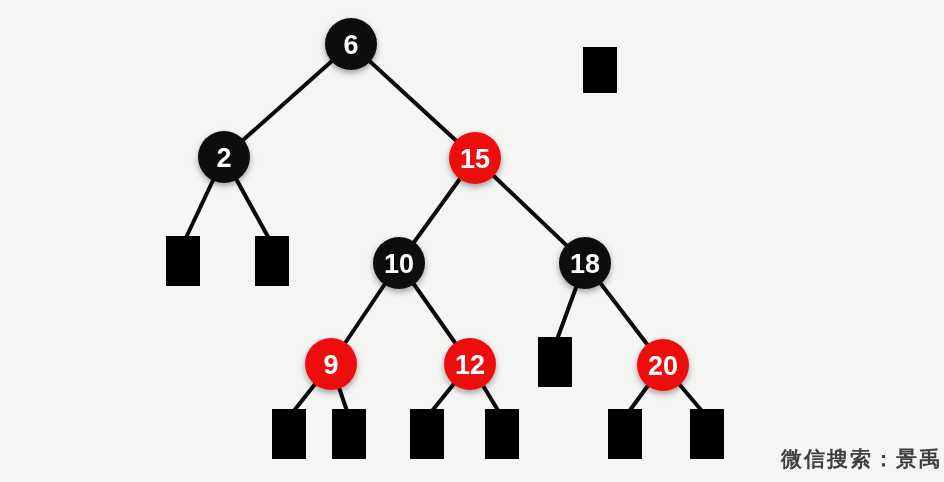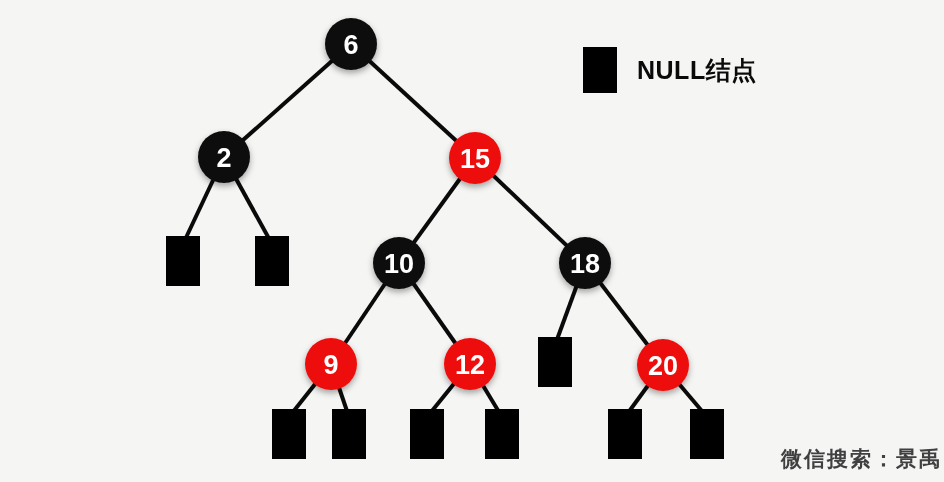--- a/index.html
+++ b/index.html
@@ -109,17 +109,16 @@
       <circle cx="331" cy="364" r="26" fill="#ee1111" filter="url(#nodeShadow)"></circle>
       <text x="331" y="364" dy="0.36em" text-anchor="middle" fill="#ffffff" class="node-label">9</text>
       <circle cx="470" cy="364" r="26" fill="#ee1111" filter="url(#nodeShadow)"></circle>
       <text x="470" y="364" dy="0.36em" text-anchor="middle" fill="#ffffff" class="node-label">12</text>
       <circle cx="663" cy="365" r="26" fill="#ee1111" filter="url(#nodeShadow)"></circle>
       <text x="663" y="365" dy="0.36em" text-anchor="middle" fill="#ffffff" class="node-label">20</text>
     </svg>
 
   <div class="legend">
     <span class="legend-swatch" style="background: rgb(0, 0, 0);"></span>
-    <span class="legend-label">NULL结点</span>
   </div>
 
   <div class="watermark" style="color: #404040; margin-left: 31px;">微信搜索：景禹</div>
 </div>
 
 </body></html>

